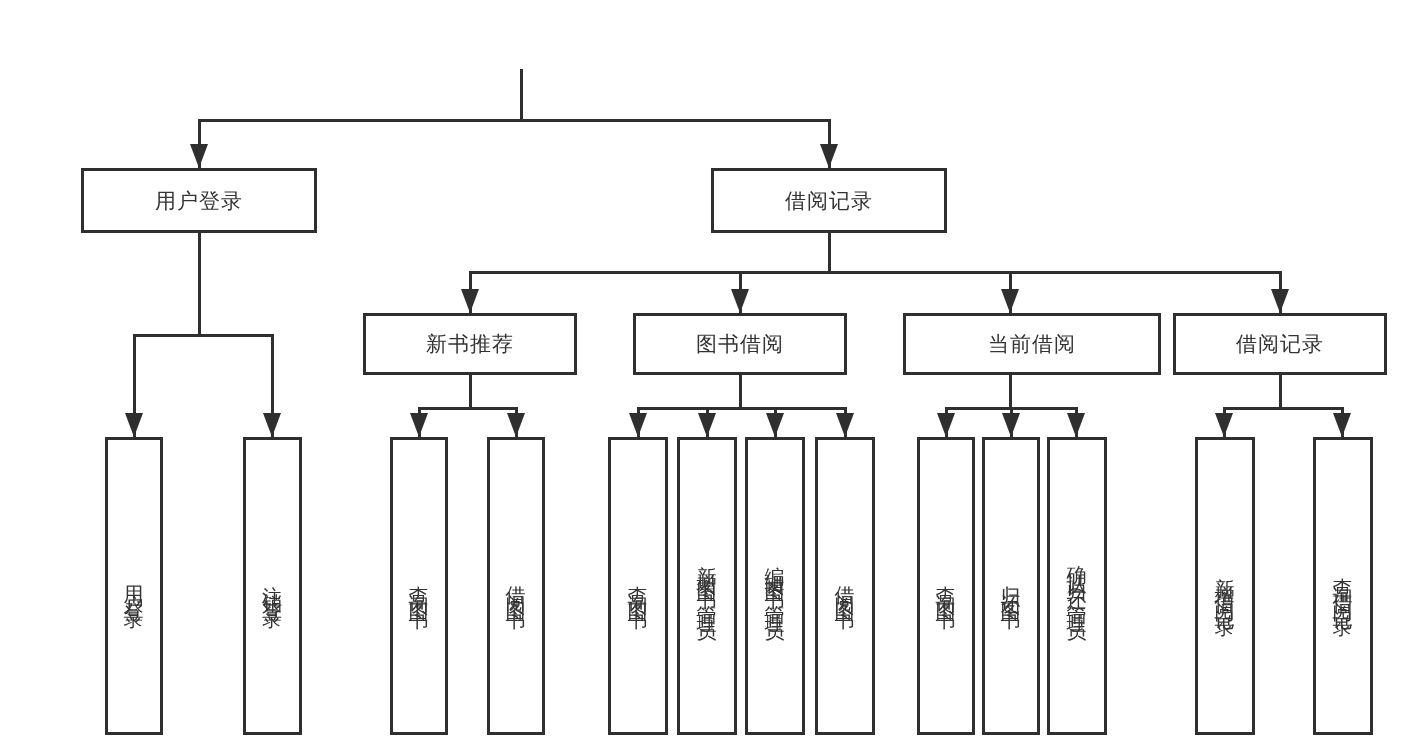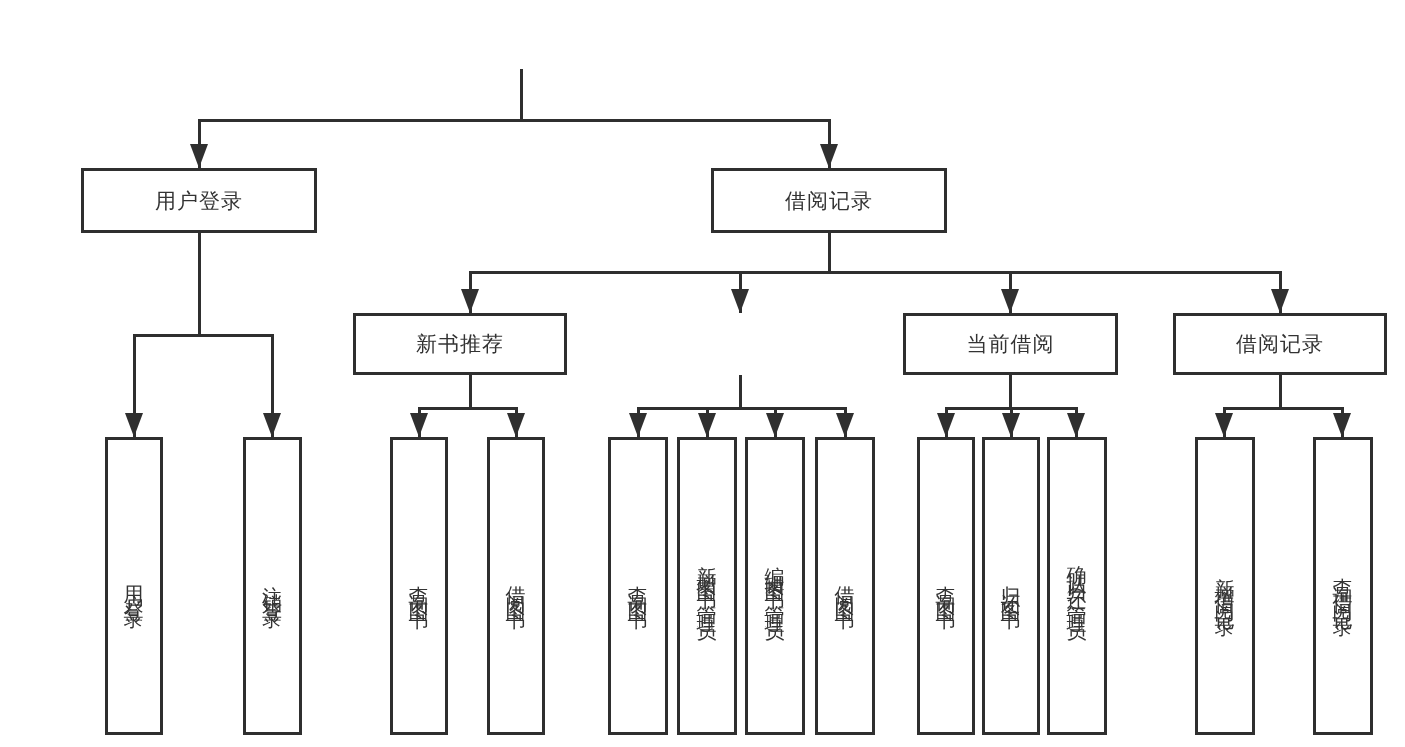--- a/index.html
+++ b/index.html
@@ -118,24 +118,27 @@
   <div class="arrow" style="left:1333px;top:413px"></div>
 
 
   <div class="box h" style="left:81px;top:168px;width:236px;height:65px">
     <span>用户登录</span>
   </div>
   <div class="box h" style="left:711px;top:168px;width:236px;height:65px">
     <span>借阅记录</span>
   </div>
 
-  <div class="box h" style="left:353px;top:313px;width:214px;height:62px">
+  <div class="box h" style="left:363px;top:313px;width:214px;height:62px">
     <span>新书推荐</span>
   </div>
-  <div class="box h" style="left:903px;top:313px;width:215px;height:62px">
+  <div class="box h" style="left:633px;top:313px;width:214px;height:62px">
+    <span>图书借阅</span>
+  </div>
+  <div class="box h" style="left:903px;top:313px;width:258px;height:62px">
     <span>当前借阅</span>
   </div>
   <div class="box h" style="left:1173px;top:313px;width:214px;height:62px">
     <span>借阅记录</span>
   </div>
 
   <div class="box v" style="left:105px;top:437px;width:58px;height:298px">
     <span>用户登录</span>
   </div>
   <div class="box v" style="left:243px;top:437px;width:59px;height:298px">

